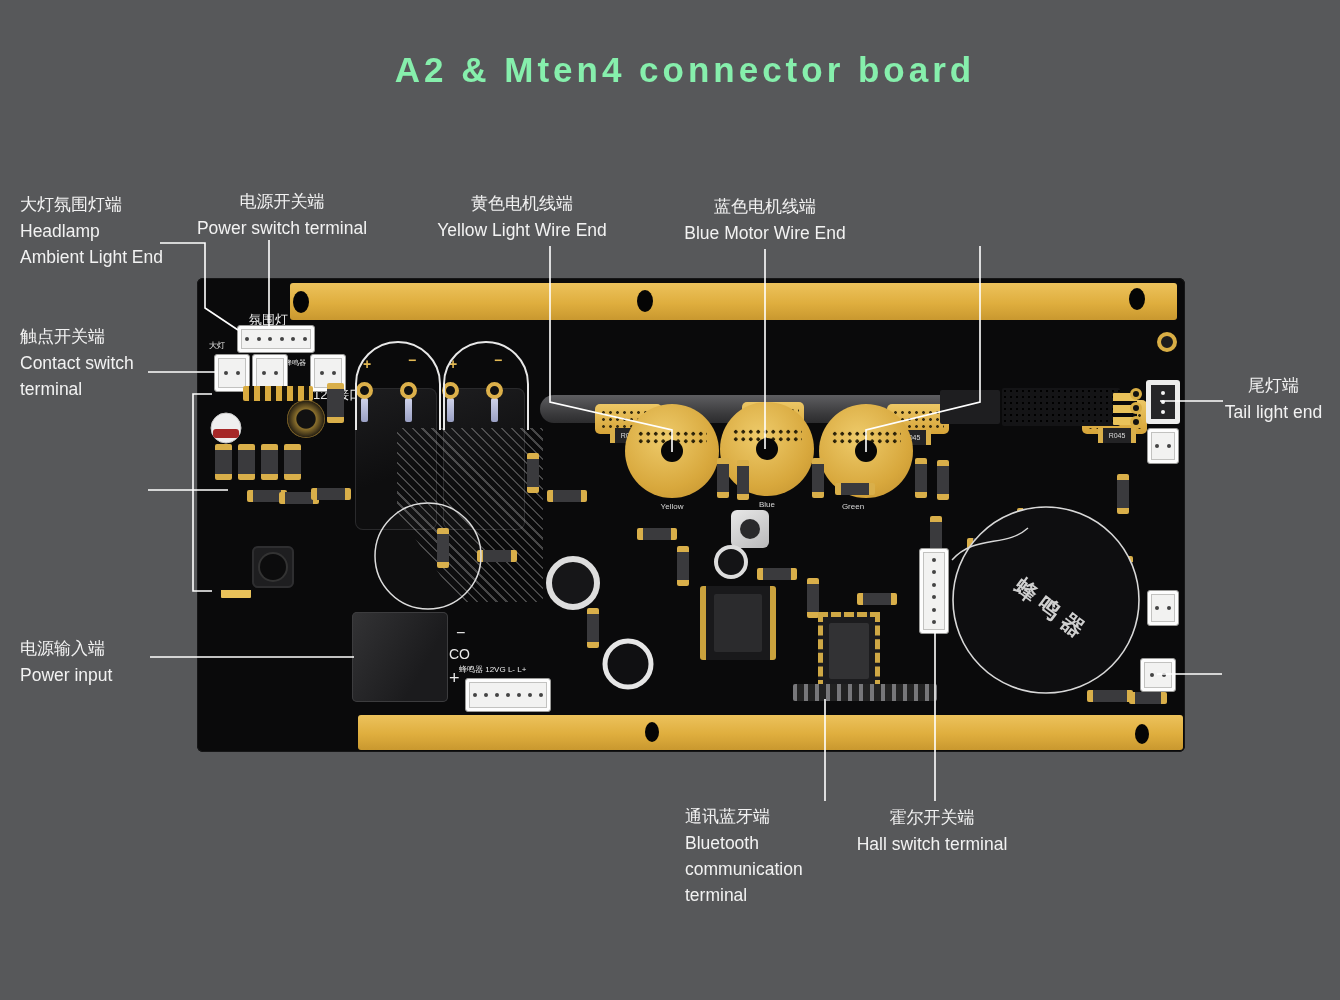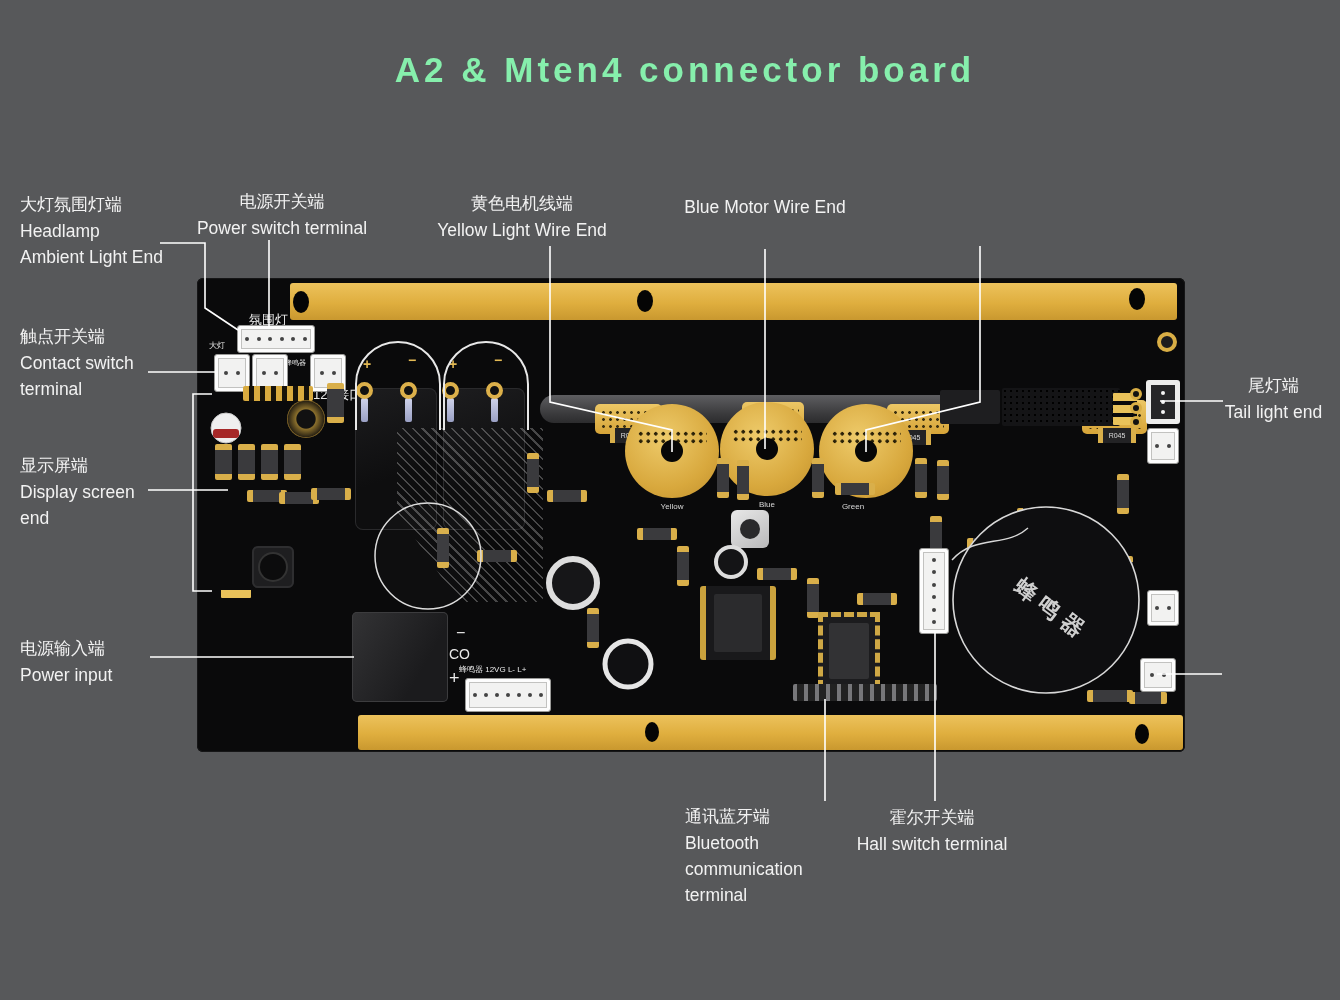--- a/index.html
+++ b/index.html
@@ -305,40 +305,36 @@
     <div class="cn">电源开关端</div>
     <div class="en">Power switch terminal</div>
   </div>
 
   <div class="lbl center" style="left:412px;top:191px;width:220px;">
     <div class="cn">黄色电机线端</div>
     <div class="en">Yellow Light Wire End</div>
   </div>
 
   <div class="lbl center" style="left:655px;top:194px;width:220px;">
+    <div class="cn">蓝色电机线端</div>
     <div class="en">Blue Motor Wire End</div>
   </div>
 
 
   <div class="lbl" style="left:20px;top:324px;">
     <div class="cn">触点开关端</div>
     <div class="en">Contact switch</div>
     <div class="en">terminal</div>
   </div>
 
   <div class="lbl center" style="left:1207px;top:373px;width:133px;">
     <div class="cn">尾灯端</div>
     <div class="en">Tail light end</div>
   </div>
 
-  <div class="lbl" style="left:20px;top:453px;">
-    <div class="cn">显示屏端</div>
-    <div class="en">Display screen</div>
-    <div class="en">end</div>
-  </div>
 
   <div class="lbl" style="left:20px;top:636px;">
     <div class="cn">电源输入端</div>
     <div class="en">Power input</div>
   </div>
 
 
   <div class="lbl" style="left:685px;top:804px;">
     <div class="cn">通讯蓝牙端</div>
     <div class="en">Bluetooth</div>

